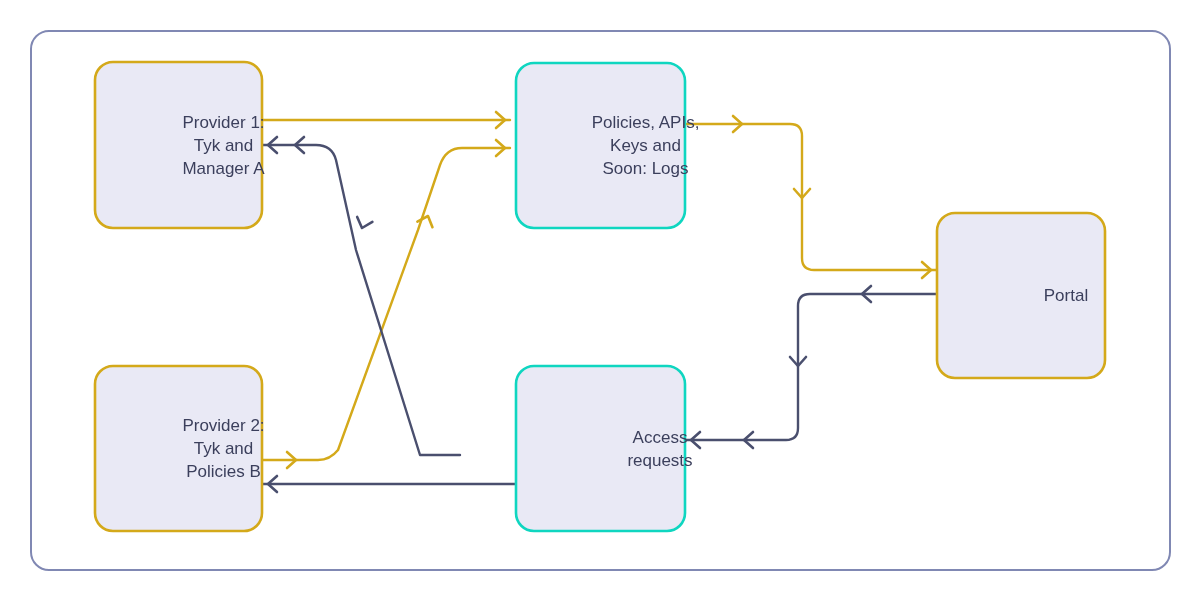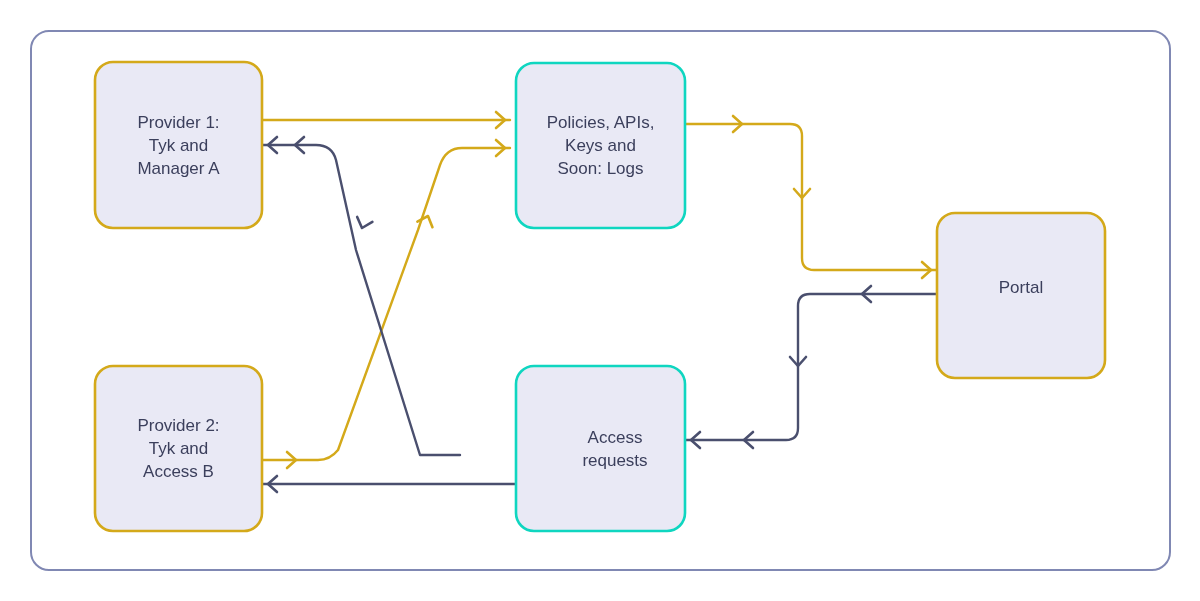--- a/index.html
+++ b/index.html
@@ -30,20 +30,21 @@
     display: flex;
     align-items: center;
     justify-content: center;
     text-align: center;
     color: #3b3f5c;
     font-size: 17px;
     line-height: 23px;
     font-family: "Liberation Sans", sans-serif;
     white-space: pre-line;
     pointer-events: none;
+    margin-left: 45px;
   }
 </style>
 </head>
 <body>
 
 <div id="stage">
 
   <svg id="diagram-svg" viewBox="0 0 1200 601" xmlns="http://www.w3.org/2000/svg">
     <g id="frame-layer">
         <rect x="31" y="31" width="1139" height="539" rx="18" ry="18" fill="#ffffff" stroke="#8088b3" stroke-width="2"></rect>
@@ -122,21 +123,21 @@
       </g>
   </svg>
 
   <div id="label-layer">
       <div class="node-label" style="left: 95px; top: 62px; width: 167px; height: 166px;">Provider 1:
 Tyk and
 Manager A</div>
       <div class="node-label" style="left: 516px; top: 63px; width: 169px; height: 165px; border-radius: 19px;">Policies, APIs,
 Keys and
 Soon: Logs</div>
-      <div class="node-label" style="left: 937px; top: 205px; width: 168px; height: 165px;">Portal</div>
+      <div class="node-label" style="left: 937px; top: 213px; width: 168px; height: 165px;">Portal</div>
       <div class="node-label" style="left: 95px; top: 366px; width: 167px; height: 165px;">Provider 2:
 Tyk and
-Access B</div>
+Policies B</div>
       <div class="node-label" style="left: 516px; top: 366px; width: 198px; height: 165px;">Access
 requests</div>
     </div>
 
 </div>
 
 </body></html>

